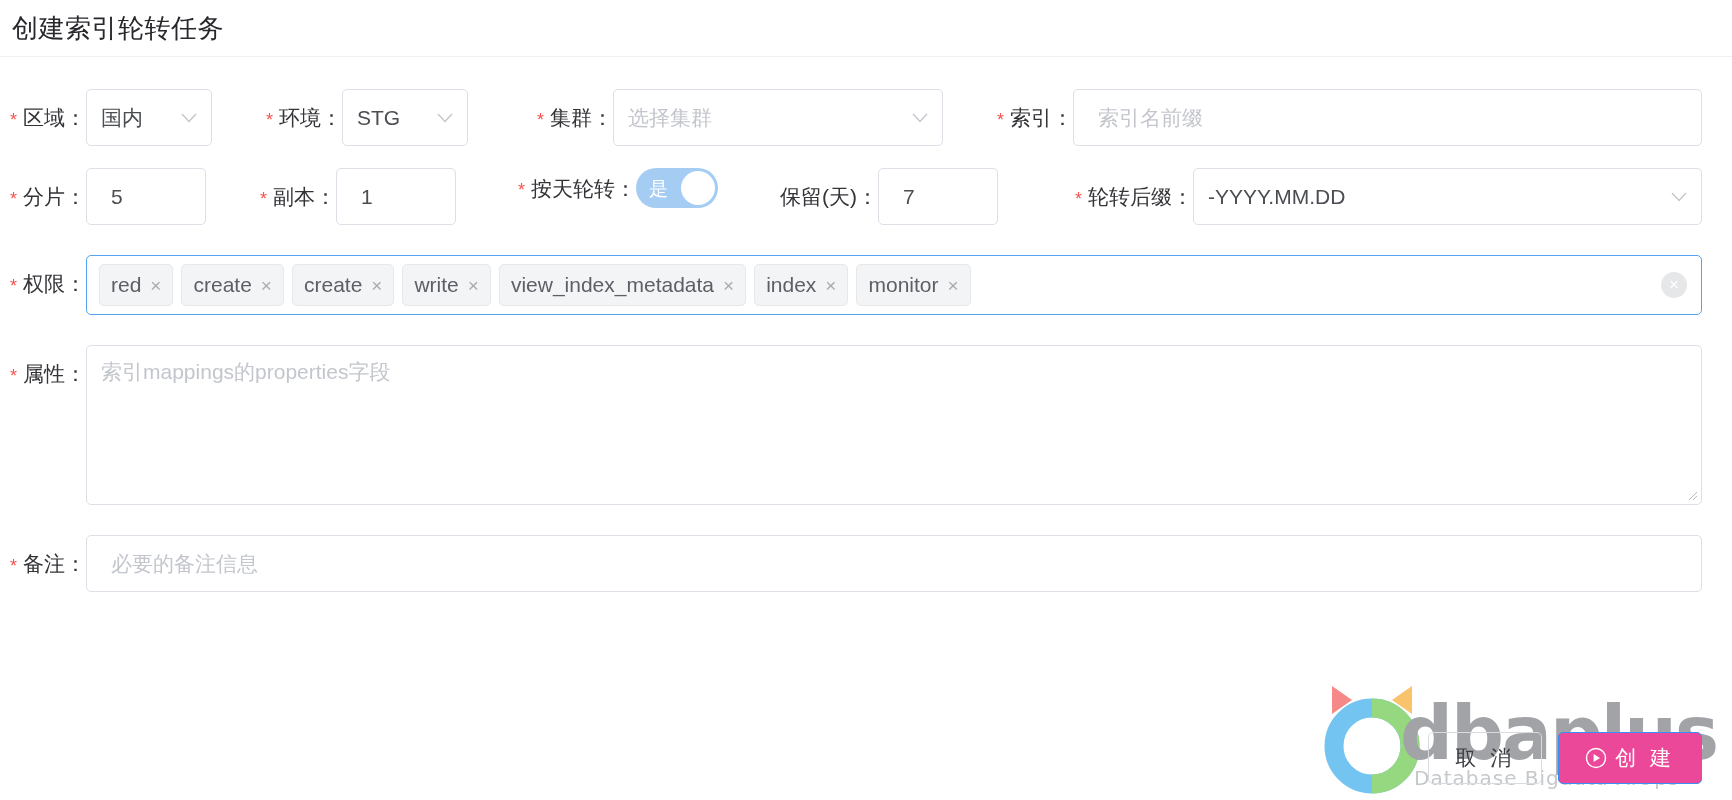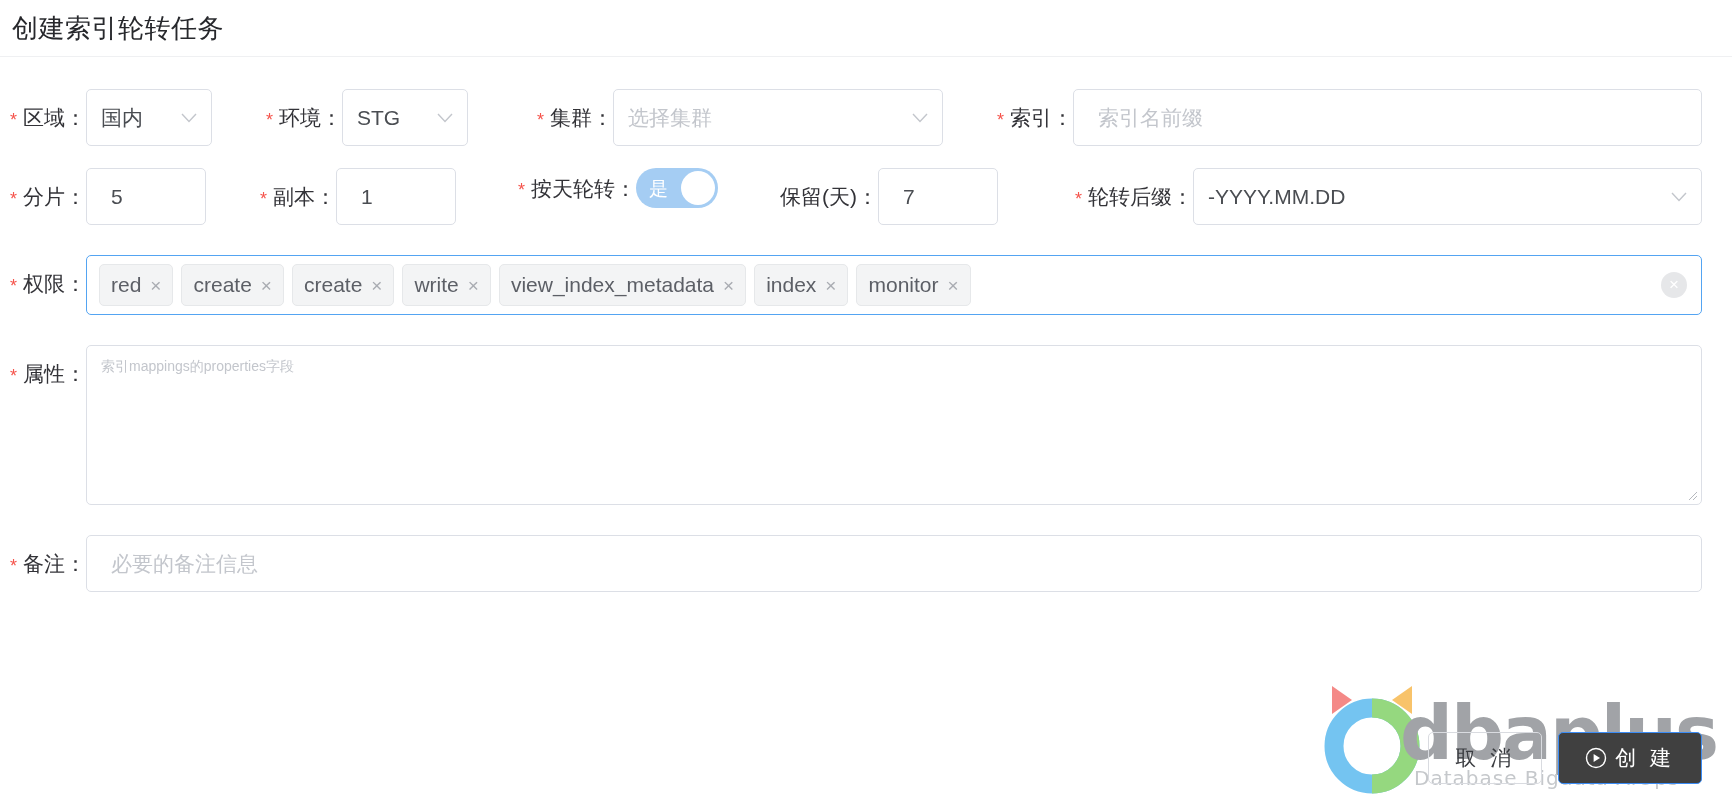--- a/index.html
+++ b/index.html
@@ -195,21 +195,21 @@
   }
 
   
   .textarea-box {
     flex: 1;
     height: 160px;
     border: 1px solid #dcdfe6;
     border-radius: 5px;
     background: #ffffff;
     padding: 12px 14px;
-    font-size: 14px;
+    font-size: 21px;
     color: #c3c6cc;
     position: relative;
     cursor: text;
   }
   .resize-grip {
     position: absolute;
     right: 3px;
     bottom: 3px;
     width: 12px;
     height: 12px;
@@ -242,21 +242,21 @@
     padding: 0 26px;
     letter-spacing: 4px;
   }
   .btn-cancel {
     background: transparent;
     border: 1px solid #d9dbe0;
     color: #3a3c40;
     min-width: 108px;
   }
   .btn-create {
-    background: #404040;
+    background: #ec4899;
     border: 1px solid #3b8cf5;
     color: #ffffff;
     min-width: 140px;
     gap: 8px;
   }
   .btn-create .play-icon {
     display: flex;
     align-items: center;
     flex: none;
     letter-spacing: 0;

